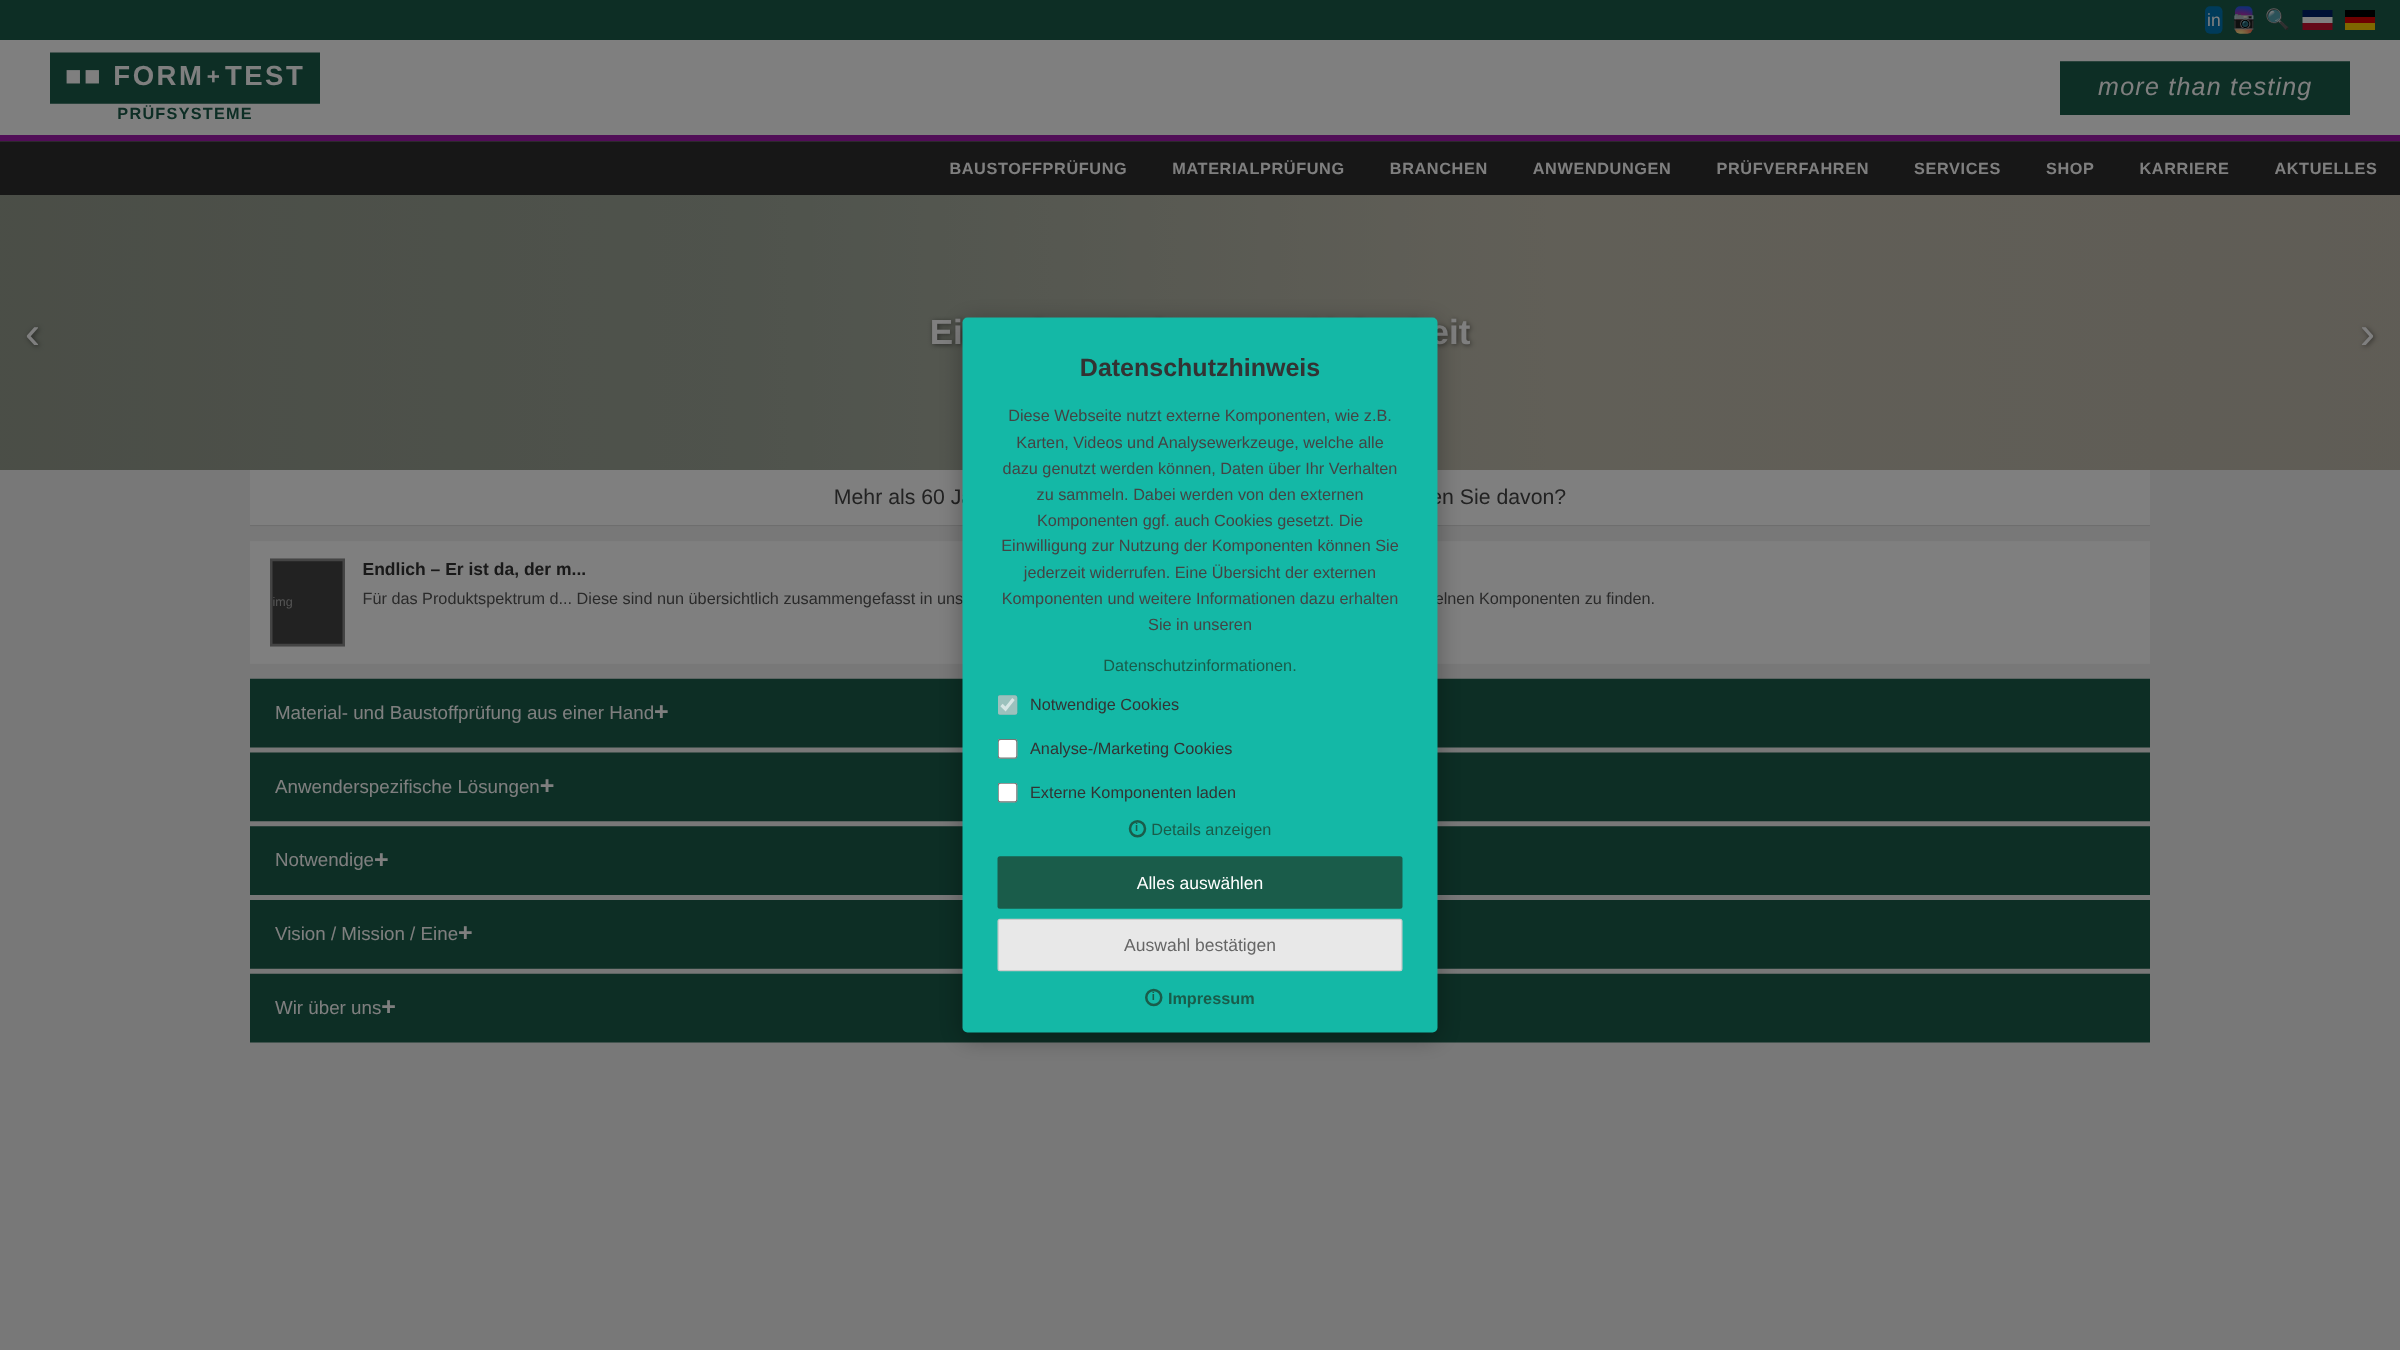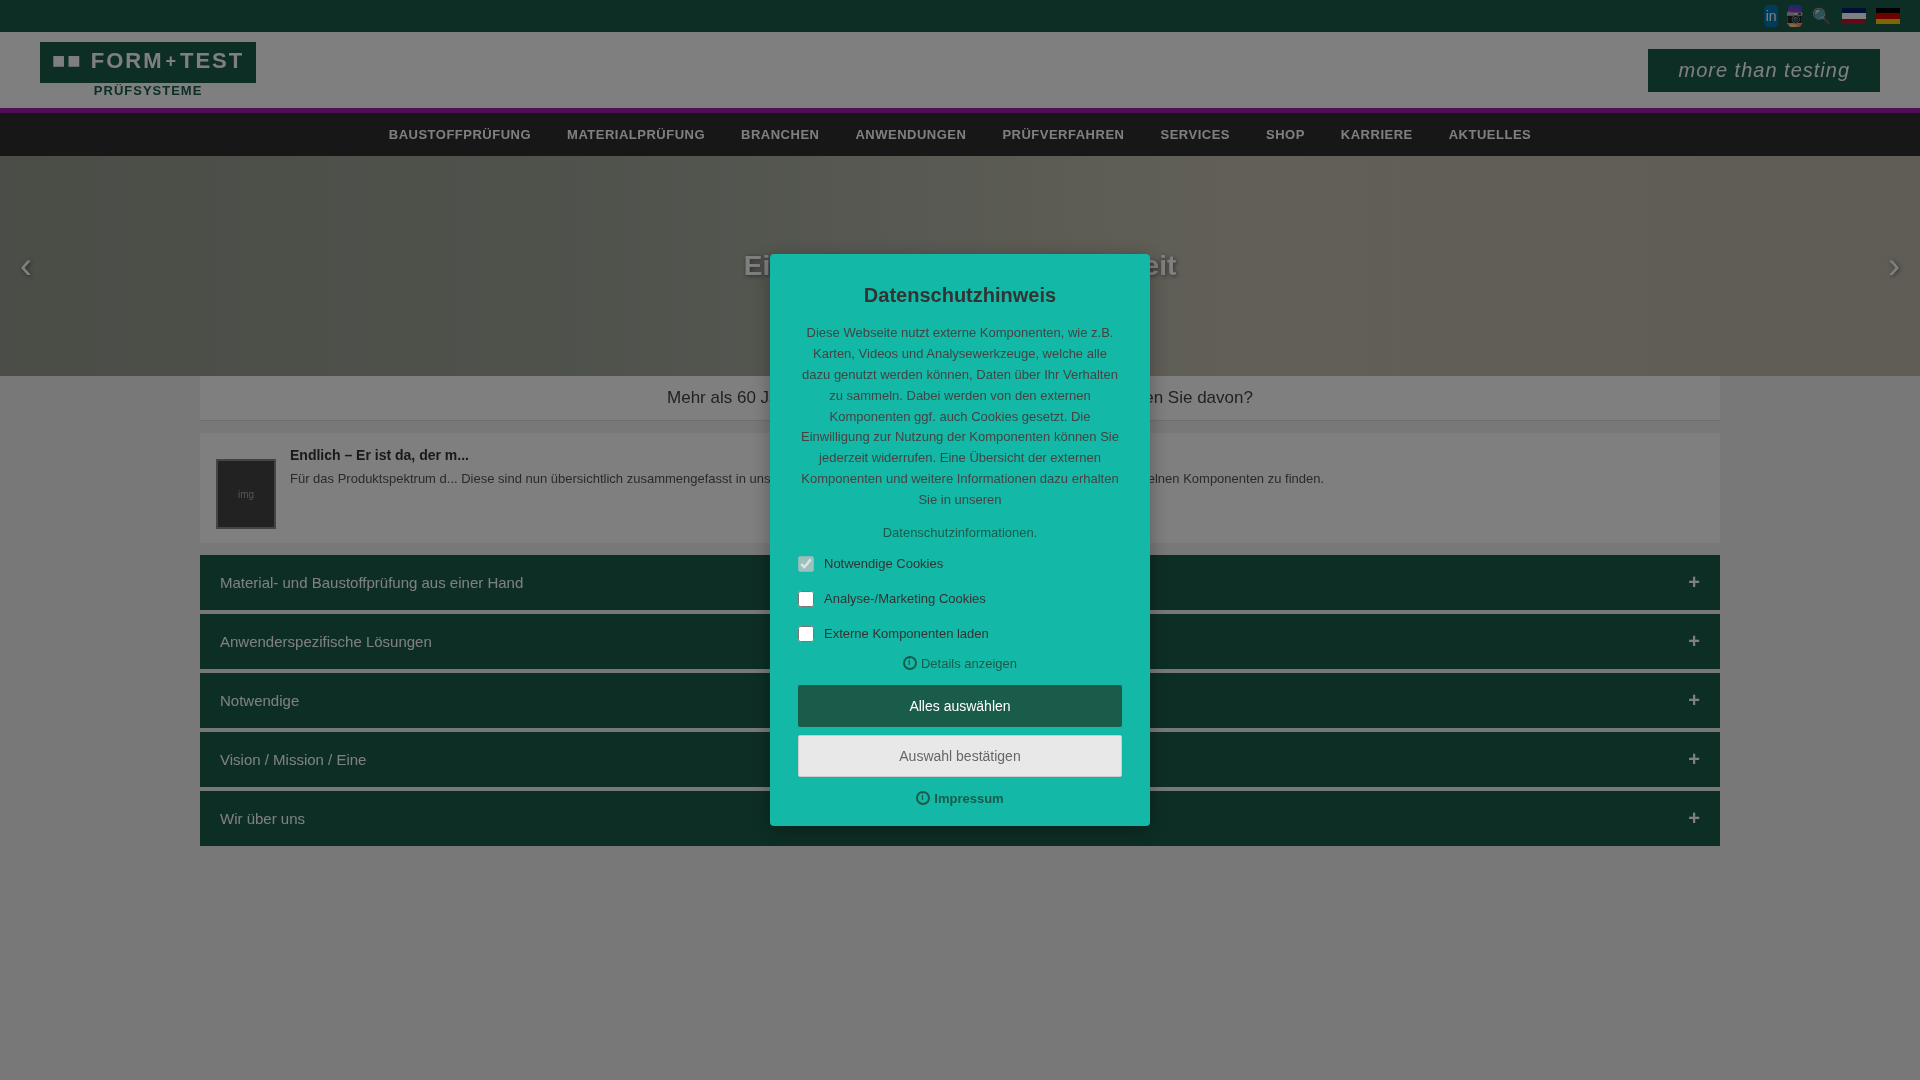--- a/index.html
+++ b/index.html
@@ -58,21 +58,21 @@
       margin-left: auto;
       font-style: italic;
       letter-spacing: 1px;
     }
 
     
     .nav {
       background: #2e2e2e;
       display: flex;
       align-items: center;
-      justify-content: center;
+      justify-content: flex-end;
       gap: 0;
     }
     .nav-item {
       color: white;
       padding: 14px 18px;
       font-size: 13px;
       font-weight: bold;
       cursor: pointer;
       text-transform: uppercase;
       letter-spacing: 0.5px;
@@ -141,21 +141,20 @@
     .news-body { flex: 1; }
     .news-title { font-weight: bold; font-size: 14px; margin-bottom: 6px; }
     .news-desc { font-size: 13px; color: #555; line-height: 1.5; }
 
     
     .accordion-item {
       background: #1a5c4a;
       color: white;
       display: flex;
       align-items: center;
-      justify-content: space-between;
       padding: 16px 20px;
       margin-bottom: 4px;
       cursor: pointer;
       font-size: 15px;
       font-weight: 500;
     }
     .accordion-icon { font-size: 20px; font-weight: bold; }
 
     
     .modal-overlay {
@@ -328,21 +327,21 @@
   <button class="hero-btn left">‹</button>
   <div class="hero-text">Ein echter Beitrag zur Sicherheit</div>
   <button class="hero-btn right">›</button>
 </div>
 
 <div style="background:#f0f0f0; padding: 0 200px;">
 
   <div class="promo-text">Mehr als 60 Jahre Erfahrung in Materialprüfung – wann profitieren Sie davon?</div>
 
   <div class="news-item" style="margin-top:12px;">
-    <div class="news-thumb" style="background:#444;border:2px solid #888;display:flex;align-items:center;justify-content:center;margin-top:12px;">
+    <div class="news-thumb" style="background:#444;border:2px solid #888;display:flex;align-items:center;justify-content:flex-start;">
       <span style="color:#aaa;font-size:10px;">img</span>
     </div>
     <div class="news-body">
       <div class="news-title">Endlich – Er ist da, der m...</div>
       <div class="news-desc">Für das Produktspektrum d... Diese sind nun übersichtlich zusammengefasst in unserem neuen Blätterkatal... Bauteilprüfung auch Detailinfos zu einzelnen Komponenten zu finden.</div>
     </div>
   </div>
 
   <div>
   <div class="accordion-item">

